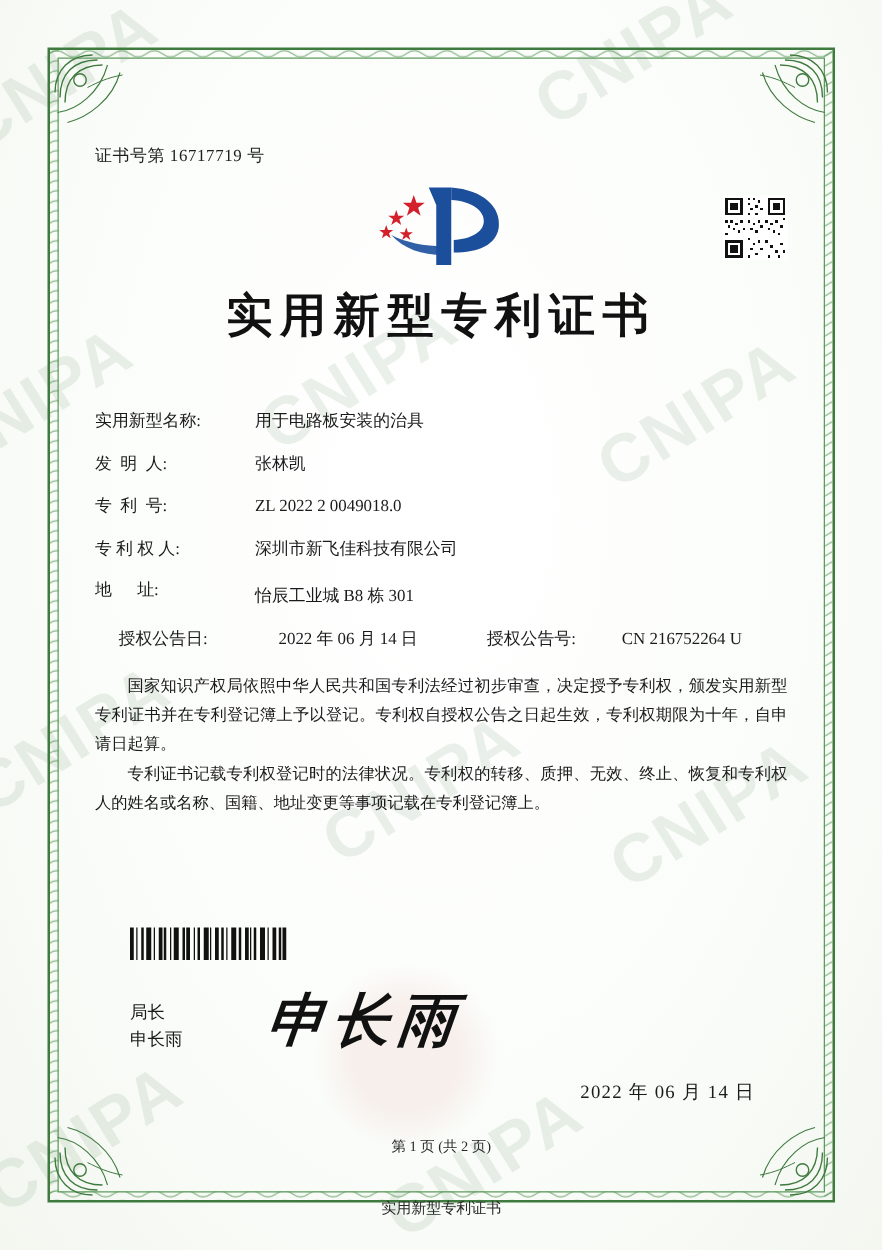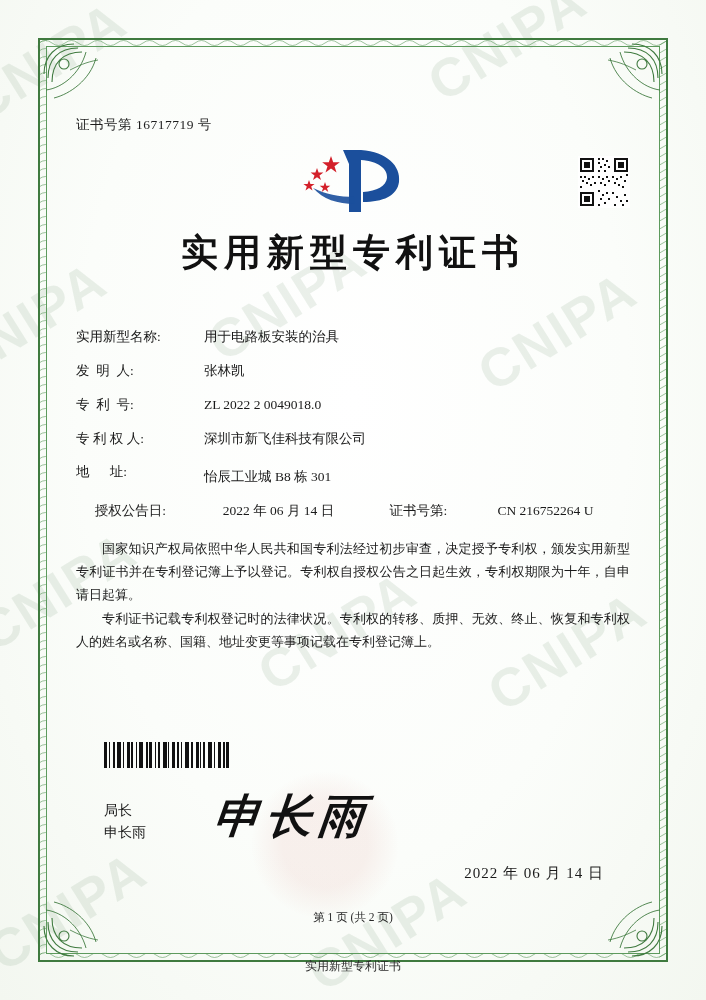--- a/index.html
+++ b/index.html
@@ -442,21 +442,21 @@
           <span class="line2">怡辰工业城 B8 栋 301</span>
         </div>
       </div>
 
       <div class="frow split">
         <div class="half">
           <div class="flabel">授权公告日:</div>
           <div>2022 年 06 月 14 日</div>
         </div>
         <div class="half">
-          <div class="flabel2">证书号第:</div>
+          <div class="flabel2">授权公告号:</div>
           <div>CN 216752264 U</div>
         </div>
       </div>
 
     </div>
 
     <div class="paras">
       <p>国家知识产权局依照中华人民共和国专利法经过初步审查，决定授予专利权，颁发实用新型专利证书并在专利登记簿上予以登记。专利权自授权公告之日起生效，专利权期限为十年，自申请日起算。</p>
       <p>专利证书记载专利权登记时的法律状况。专利权的转移、质押、无效、终止、恢复和专利权人的姓名或名称、国籍、地址变更等事项记载在专利登记簿上。</p>
     </div>

